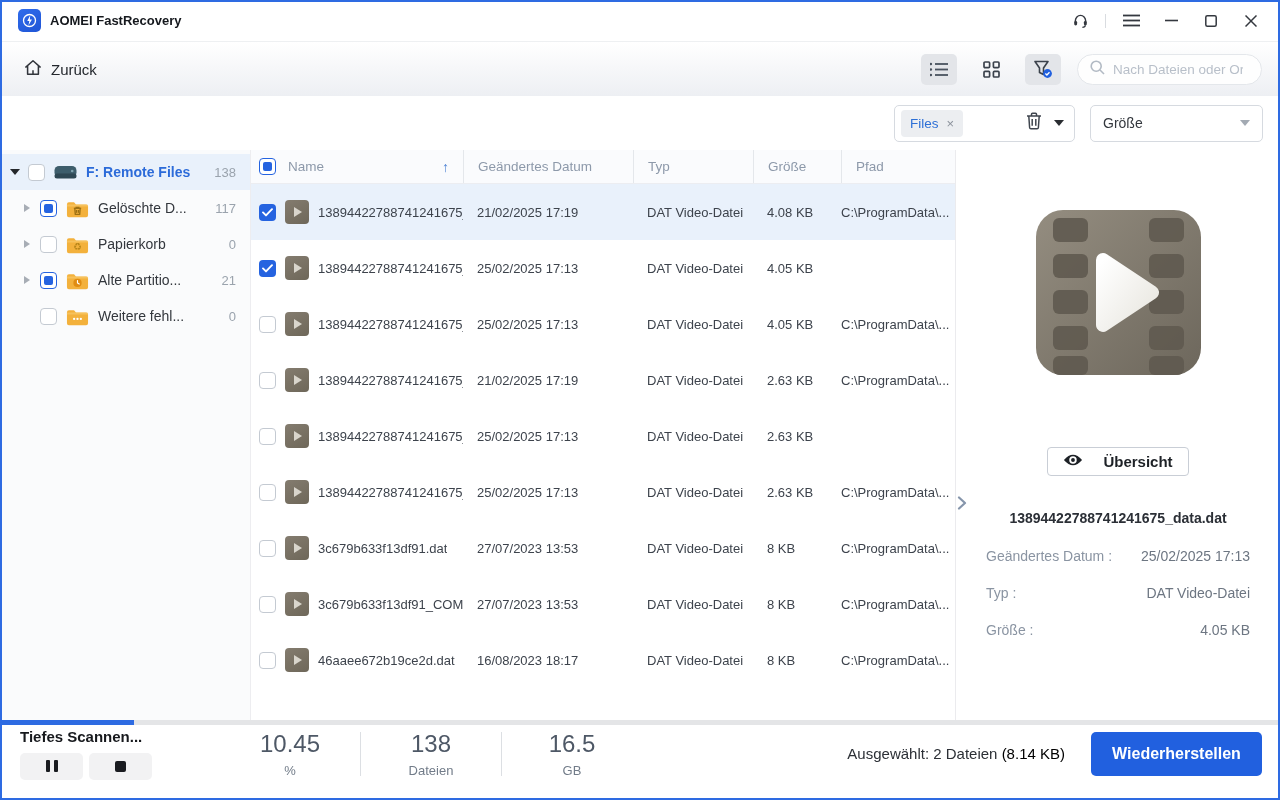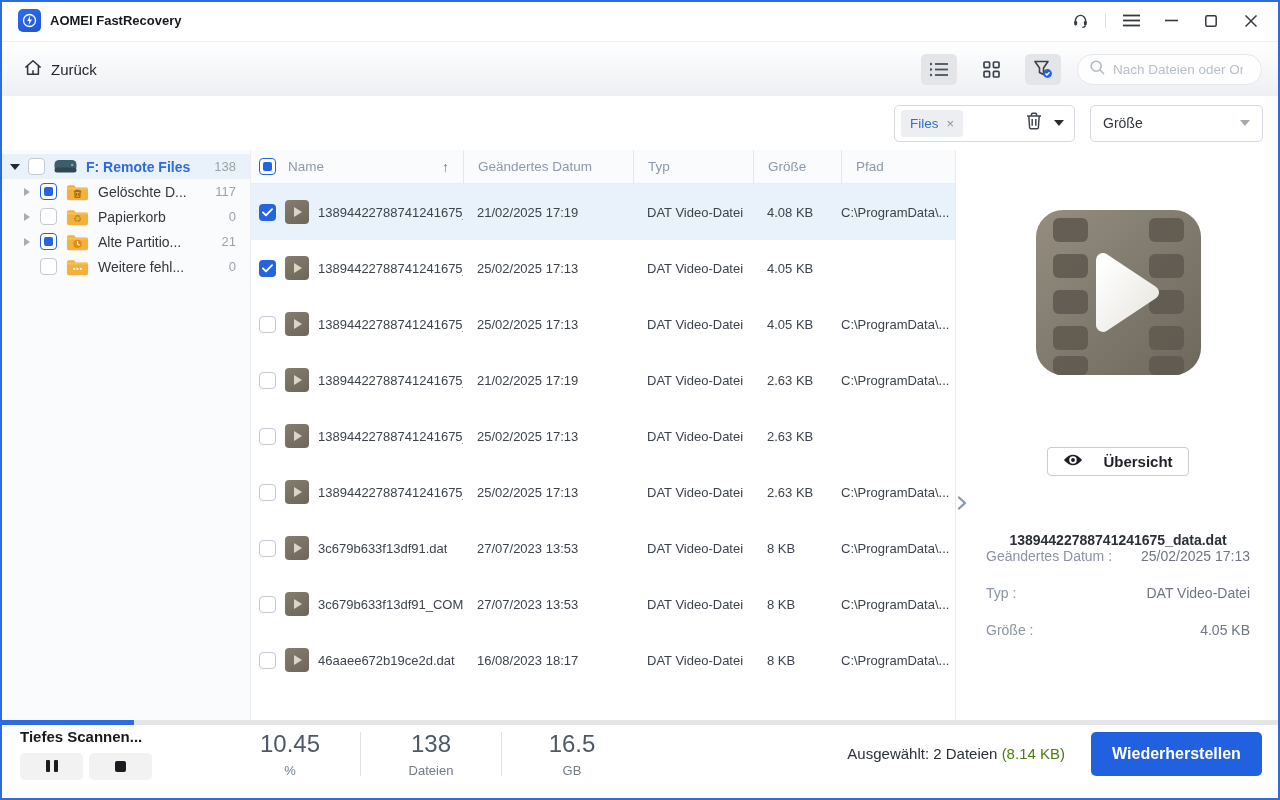--- a/index.html
+++ b/index.html
@@ -33,21 +33,21 @@
   .tagpill .tag-label { color:#2d6fd6; font-size:13.5px; }
   .tagpill .tag-x { color:#8b929c; font-size:13px; }
   .filterbox .trash { margin-left:auto; }
   .caret { width:0; height:0; border-left:5px solid transparent; border-right:5px solid transparent; border-top:6px solid #2a2d31; margin-left:12px; }
   .sortbox { width:173px; height:37px; border:1px solid #d6dae0; border-radius:5px; display:flex; align-items:center; padding:0 12px; font-size:14px; color:#33373d; }
   .sortbox .caret { margin-left:auto; border-top-color:#a3aab3; }
 
   
   .body { display:flex; height:570px; }
   .sidebar { width:250px; background:#fafbfc; padding-top:4px; }
-  .sb-item { height:25px; display:flex; align-items:center; font-size:14px; color:#33373d; padding-left:8px; }
+  .sb-item { height:36px; display:flex; align-items:center; font-size:14px; color:#33373d; padding-left:8px; }
   .sb-item.selected { background:#e9f1fb; }
   .sb-item.selected .sb-label { color:#2c6bd9; font-weight:bold; }
   .sb-item.child { padding-left:20px; }
   .sb-label { margin-left:9px; white-space:nowrap; overflow:hidden; }
   .sb-count { margin-left:auto; padding-right:14px; color:#9aa3ad; font-size:13px; }
   .exp { width:14px; display:flex; justify-content:center; margin-right:6px; }
   .tri-down { width:0; height:0; border-left:5px solid transparent; border-right:5px solid transparent; border-top:6px solid #24272b; }
   .tri-right { width:0; height:0; border-top:4.5px solid transparent; border-bottom:4.5px solid transparent; border-left:6px solid #a7adb5; }
   .sb-icon { margin-left:9px; display:flex; }
 
@@ -71,21 +71,21 @@
   .thumb::after { content:""; width:0; height:0; border-top:5px solid transparent; border-bottom:5px solid transparent; border-left:8px solid #d9d5cc; margin-left:2px; }
   .fname { white-space:nowrap; overflow:hidden; }
   .dcell { padding-left:14px; } .pcell { text-align:right; padding-right:10px; }
 
   
   .preview { width:325px; border-left:1px solid #ebebee; position:relative; background:#fff; }
   .pv-chevron { position:absolute; left:1px; top:346px; }
   .film { position:absolute; left:80px; top:60px; }
   .overview-btn { position:absolute; left:0; right:0; top:297px; display:flex; justify-content:center; }
   .overview-inner { display:flex; align-items:center; gap:20px; background:#fff; border:1px solid #c9ced6; border-radius:4px; padding:5px 15px; font-size:15px; font-weight:bold; color:#1d2126; }
-  .pv-fname { position:absolute; left:0; right:0; top:360px; text-align:center; font-size:14px; font-weight:bold; color:#2b2f36;margin-top:22px; }
+  .pv-fname { position:absolute; left:0; right:0; top:360px; text-align:center; font-size:14px; font-weight:bold; color:#2b2f36; }
   .pv-details { position:absolute; left:30px; right:30px; top:398px; }
   .pv-drow { display:flex; justify-content:space-between; font-size:14px; margin-bottom:21px;gap:19px; }
   .pv-dlabel { color:#8a94a2; } .pv-dvalue { color:#6d7682; }
 
   
   .progress { height:5px; background:#e4e5e7; position:relative; }
   .progress-fill { height:100%; background:#2e6be2; }
   .statusbar { height:57px; background:#fff; display:flex; align-items:center; padding:0 18px 0 20px; }
   .scan-group { width:200px; }
   .scan-label { font-size:15px; font-weight:bold; color:#17191d; margin-bottom:8px; }
@@ -93,21 +93,21 @@
   .ctl-btn { width:63px; height:27px; background:#f2f2f3; border-radius:5px; display:flex; align-items:center; justify-content:center; gap:4px; }
   .pause-bar { width:4px; height:12px; background:#1a1c20; border-radius:1px; }
   .stop-sq { width:11px; height:11px; background:#1a1c20; border-radius:2px; }
   .stats { display:flex; align-items:center; }
   .stat { width:140px; text-align:center; }
   .stat-num { font-size:24px; color:#4e5866; }
   .stat-unit { font-size:13px; color:#727c89; margin-top:5px; }
   .stat-div { width:1px; height:44px; background:#dcdfe3; }
   .sel-group { margin-left:auto; display:flex; align-items:center; gap:26px; }
   .sel-text { font-size:15px; color:#2c3036; }
-  .sel-size { color:#4d7c0f;margin-top:24px; }
+  .sel-size { color:#000000;margin-top:24px; }
   .recover-btn { width:171px; height:44px; background:#2160df; border:none; border-radius:5px; color:#fff; font-size:16px; font-weight:bold; font-family:"Liberation Sans",sans-serif; }
 </style>
 </head>
 <body>
 
 <div class="window">
   <div class="win-border"></div>
 
   <div class="titlebar">
     <span class="applogo">

